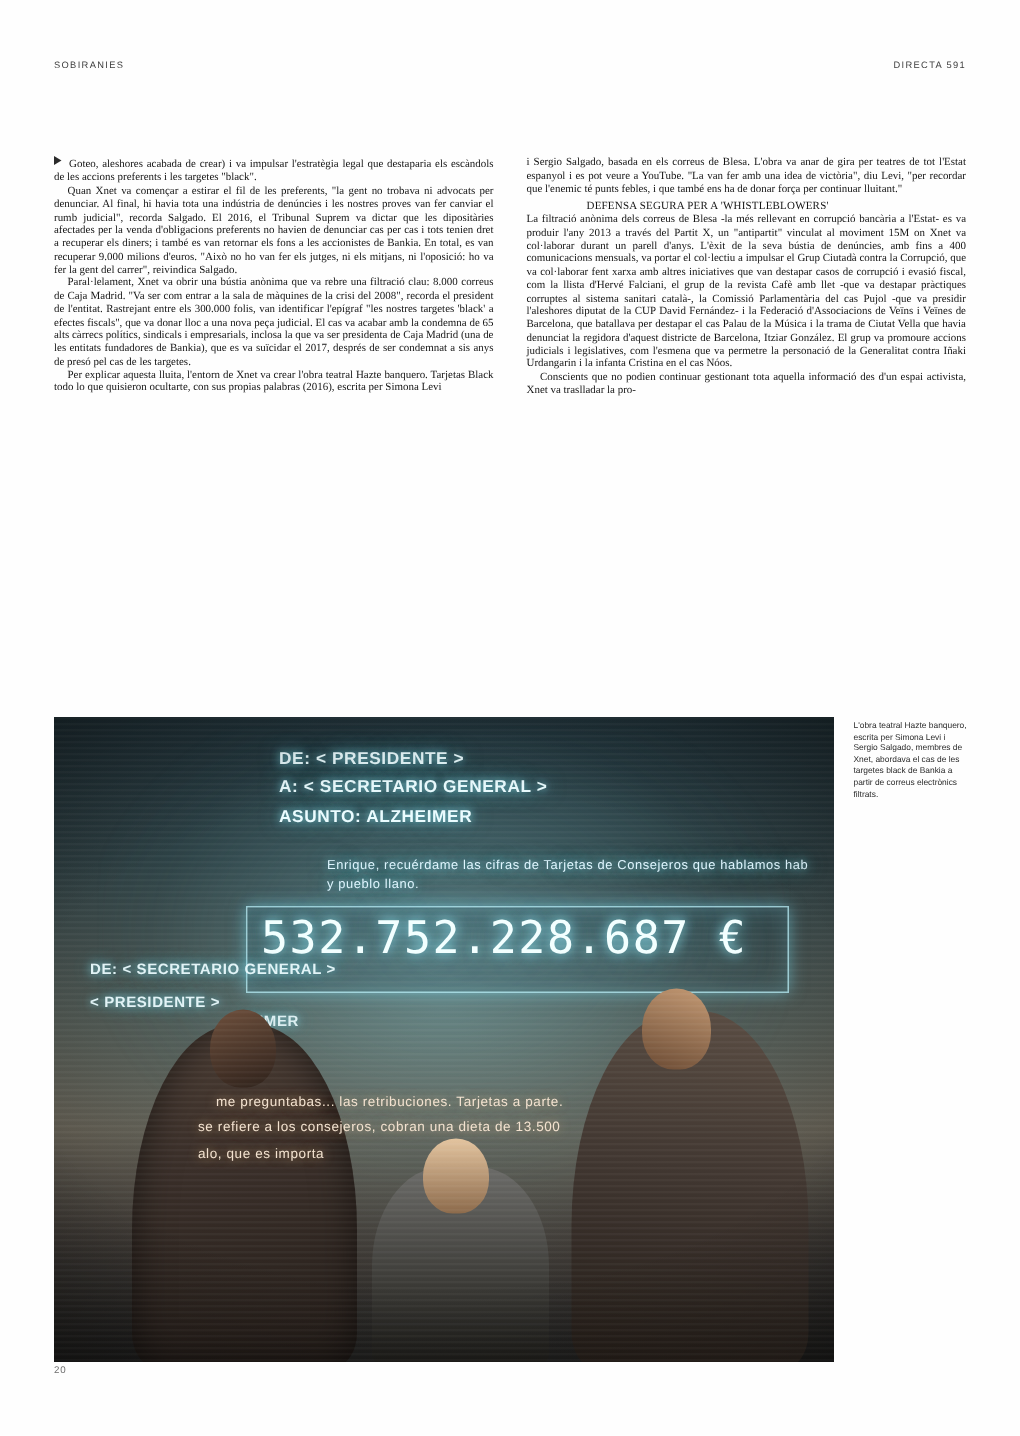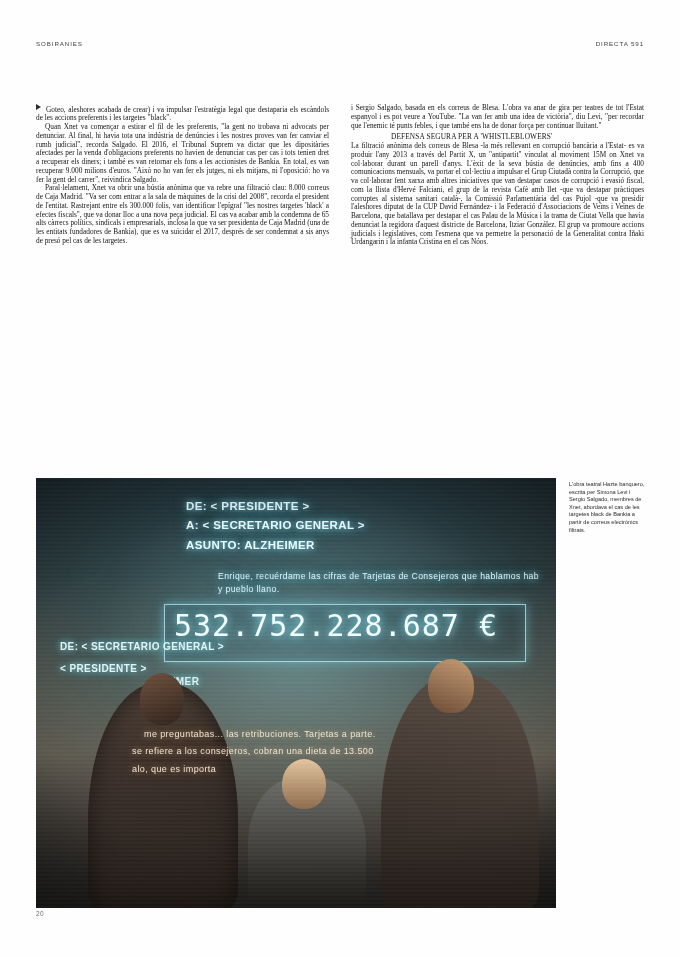--- a/index.html
+++ b/index.html
@@ -236,26 +236,28 @@
     <span>SOBIRANIES</span>
     <span class="right">DIRECTA 591</span>
   </div>
 
   <div class="columns">
 
     <div class="col">
       <p><span class="marker"></span><span>Goteo, aleshores acabada de crear) i va impulsar l'estratègia legal que destaparia els escàndols de les accions preferents i les targetes "black".</span></p>
       <p>Quan Xnet va començar a estirar el fil de les preferents, "la gent no trobava ni advocats per denunciar. Al final, hi havia tota una indústria de denúncies i les nostres proves van fer canviar el rumb judicial", recorda Salgado. El 2016, el Tribunal Suprem va dictar que les dipositàries afectades per la venda d'obligacions preferents no havien de denunciar cas per cas i tots tenien dret a recuperar els diners; i també es van retornar els fons a les accionistes de Bankia. En total, es van recuperar 9.000 milions d'euros. "Això no ho van fer els jutges, ni els mitjans, ni l'oposició: ho va fer la gent del carrer", reivindica Salgado.</p>
       <p>Paral·lelament, Xnet va obrir una bústia anònima que va rebre una filtració clau: 8.000 correus de Caja Madrid. "Va ser com entrar a la sala de màquines de la crisi del 2008", recorda el president de l'entitat. Rastrejant entre els 300.000 folis, van identificar l'epígraf "les nostres targetes 'black' a efectes fiscals", que va donar lloc a una nova peça judicial. El cas va acabar amb la condemna de 65 alts càrrecs polítics, sindicals i empresarials, inclosa la que va ser presidenta de Caja Madrid (una de les entitats fundadores de Bankia), que es va suïcidar el 2017, després de ser condemnat a sis anys de presó pel cas de les targetes.</p>
+      <p>Per explicar aquesta lluita, l'entorn de Xnet va crear l'obra teatral Hazte banquero. Tarjetas Black todo lo que quisieron ocultarte, con sus propias palabras (2016), escrita per Simona Levi</p>
     </div>
 
     <div class="col">
       <p>i Sergio Salgado, basada en els correus de Blesa. L'obra va anar de gira per teatres de tot l'Estat espanyol i es pot veure a YouTube. "La van fer amb una idea de victòria", diu Levi, "per recordar que l'enemic té punts febles, i que també ens ha de donar força per continuar lluitant."</p>
       <p class="sec-head" style="margin-top:3px;text-indent:0">DEFENSA SEGURA PER A 'WHISTLEBLOWERS'</p>
       <p style="text-indent:0">La filtració anònima dels correus de Blesa -la més rellevant en corrupció bancària a l'Estat- es va produir l'any 2013 a través del Partit X, un "antipartit" vinculat al moviment 15M on Xnet va col·laborar durant un parell d'anys. L'èxit de la seva bústia de denúncies, amb fins a 400 comunicacions mensuals, va portar el col·lectiu a impulsar el Grup Ciutadà contra la Corrupció, que va col·laborar fent xarxa amb altres iniciatives que van destapar casos de corrupció i evasió fiscal, com la llista d'Hervé Falciani, el grup de la revista Cafè amb llet -que va destapar pràctiques corruptes al sistema sanitari català-, la Comissió Parlamentària del cas Pujol -que va presidir l'aleshores diputat de la CUP David Fernández- i la Federació d'Associacions de Veïns i Veïnes de Barcelona, que batallava per destapar el cas Palau de la Música i la trama de Ciutat Vella que havia denunciat la regidora d'aquest districte de Barcelona, Itziar González. El grup va promoure accions judicials i legislatives, com l'esmena que va permetre la personació de la Generalitat contra Iñaki Urdangarin i la infanta Cristina en el cas Nóos.</p>
+      <p>Conscients que no podien continuar gestionant tota aquella informació des d'un espai activista, Xnet va traslladar la pro-</p>
     </div>
 
   </div>
 
   <div class="photo-wrap">
     <div class="photo"></div>
     <div class="screen-glow"></div>
 
     <div class="proj-text l1">DE: &lt; PRESIDENTE &gt;</div>
     <div class="proj-text l2">A: &lt; SECRETARIO GENERAL &gt;</div>

